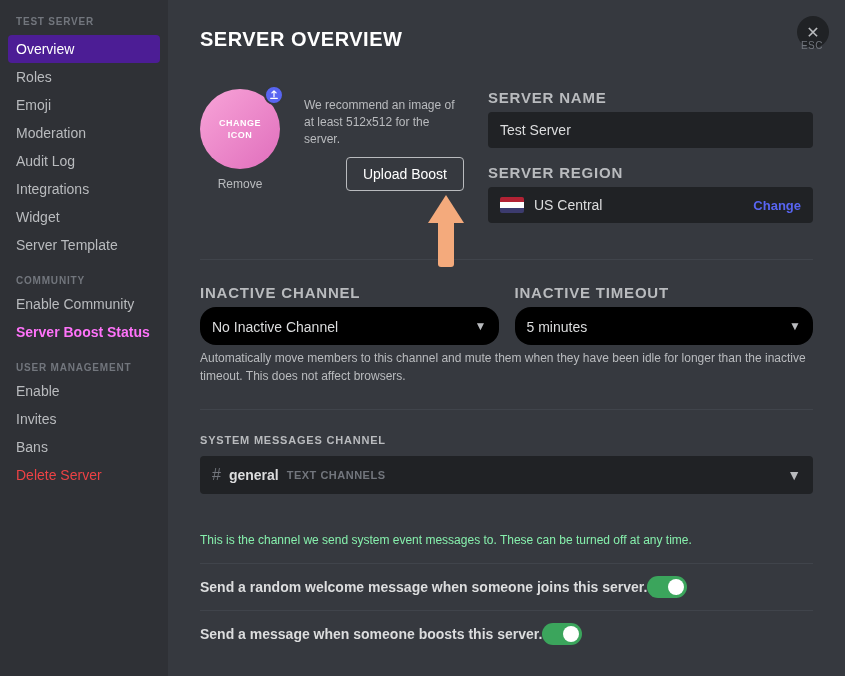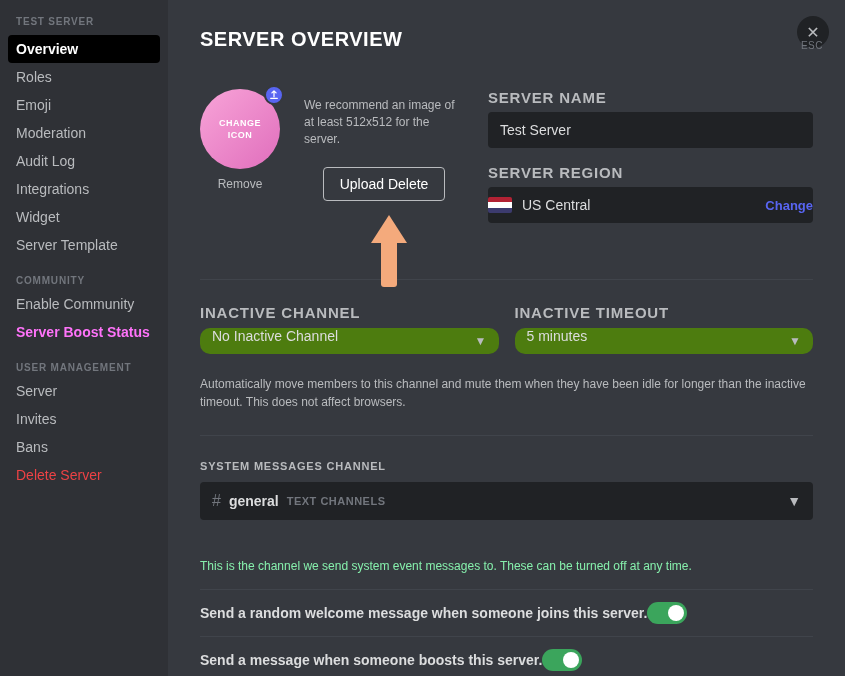--- a/index.html
+++ b/index.html
@@ -35,21 +35,21 @@
       padding: 6px 8px;
       border-radius: 4px;
       cursor: pointer;
       font-size: 14px;
       color: #b9bbbe;
       text-align: left;
       background: none;
       border: none;
       font-family: inherit;
     }
-    .sidebar-item.active { background: #000000; color: #fff; font-weight: 700; }
+    .sidebar-item.active { background: #4c1d95; color: #fff; font-weight: 400; }
     .sidebar-section-label {
       font-size: 10px;
       font-weight: 700;
       color: #72767d;
       letter-spacing: 0.8px;
       text-transform: uppercase;
       padding: 16px 8px 4px 8px;
     }
     .sidebar-item.boost { color: #ff73fa; font-weight: 700; }
     .sidebar-item.delete { color: #ed4245; }
@@ -227,21 +227,21 @@
       font-size: 14px;
       font-family: inherit;
       outline: none;
     }
 
     .region-selector {
       width: 100%;
       background: #202225;
       border: none;
       border-radius: 4px;
-      padding: 10px 0;
+      padding: 10px 12px;
       display: flex;
       align-items: center;
       justify-content: space-between;
       cursor: pointer;
     }
     .region-left {
       display: flex;
       align-items: center;
       gap: 10px;
       font-size: 14px;
@@ -270,32 +270,32 @@
       height: 1px;
       background: #40444b;
       margin: 8px 0 24px 0;
     }
 
     
     .two-col {
       display: grid;
       grid-template-columns: 1fr 1fr;
       gap: 16px;
-      margin-bottom: 21px;
+      margin-bottom: 4px;
     }
 
     .select-wrapper {
       position: relative;
     }
     .select-box {
       width: 100%;
-      background: #4d7c0f;
-      border: none;
-      border-radius: 10px;
-      padding: 0 40px 10px 12px;
+      background: #000000;
+      border: none;
+      border-radius: 16px;
+      padding: 12px 40px 10px 12px;
       color: #dcddde;
       font-size: 14px;
       font-family: inherit;
       appearance: none;
       cursor: pointer;
       outline: none;
     }
     .select-arrow {
       position: absolute;
       right: 12px;
@@ -426,21 +426,21 @@
   <button class="sidebar-item">Integrations</button>
   <button class="sidebar-item">Widget</button>
   <button class="sidebar-item">Server Template</button>
 
   <div class="sidebar-section-label">COMMUNITY</div>
   <button class="sidebar-item">Enable Community</button>
 
   <button class="sidebar-item boost">Server Boost Status</button>
 
   <div class="sidebar-section-label">USER MANAGEMENT</div>
-  <button class="sidebar-item">Server</button>
+  <button class="sidebar-item">Enable</button>
   <button class="sidebar-item">Invites</button>
   <button class="sidebar-item">Bans</button>
 
   <button class="sidebar-item delete">Delete Server</button>
 </nav>
 
 <main class="main">
 
   <button class="close-button">✕</button>
   <div class="esc-label">ESC</div>
@@ -457,23 +457,23 @@
         </div>
         <div class="icon-upload-badge">
           <svg viewBox="0 0 12 12" fill="white">
             <path d="M6 1L6 8M6 1L3.5 3.5M6 1L8.5 3.5M2 10h8" stroke="white" stroke-width="1.5" stroke-linecap="round" fill="none"></path>
           </svg>
         </div>
       </div>
       <a class="remove-link">Remove</a>
     </div>
 
-    <div style="display:flex; flex-direction:column; align-items:center; padding-top:8px; gap:10px;">
+    <div style="display:flex; flex-direction:column; align-items:flex-end; padding-top:8px; gap:0;">
       <p class="image-hint">We recommend an image of at least 512x512 for the server.</p>
-      <button class="upload-image-btn">Upload Delete</button>
+      <button class="upload-image-btn">Upload Boost</button>
 
       <div class="arrow-container" style="margin-top:4px; margin-left:10px;">
         <div class="arrow-up"></div>
       </div>
     </div>
 
     <div class="server-fields">
       <div>
         <div class="field-label">SERVER NAME</div>
         <input class="text-input" type="text" value="Test Server" style="">

